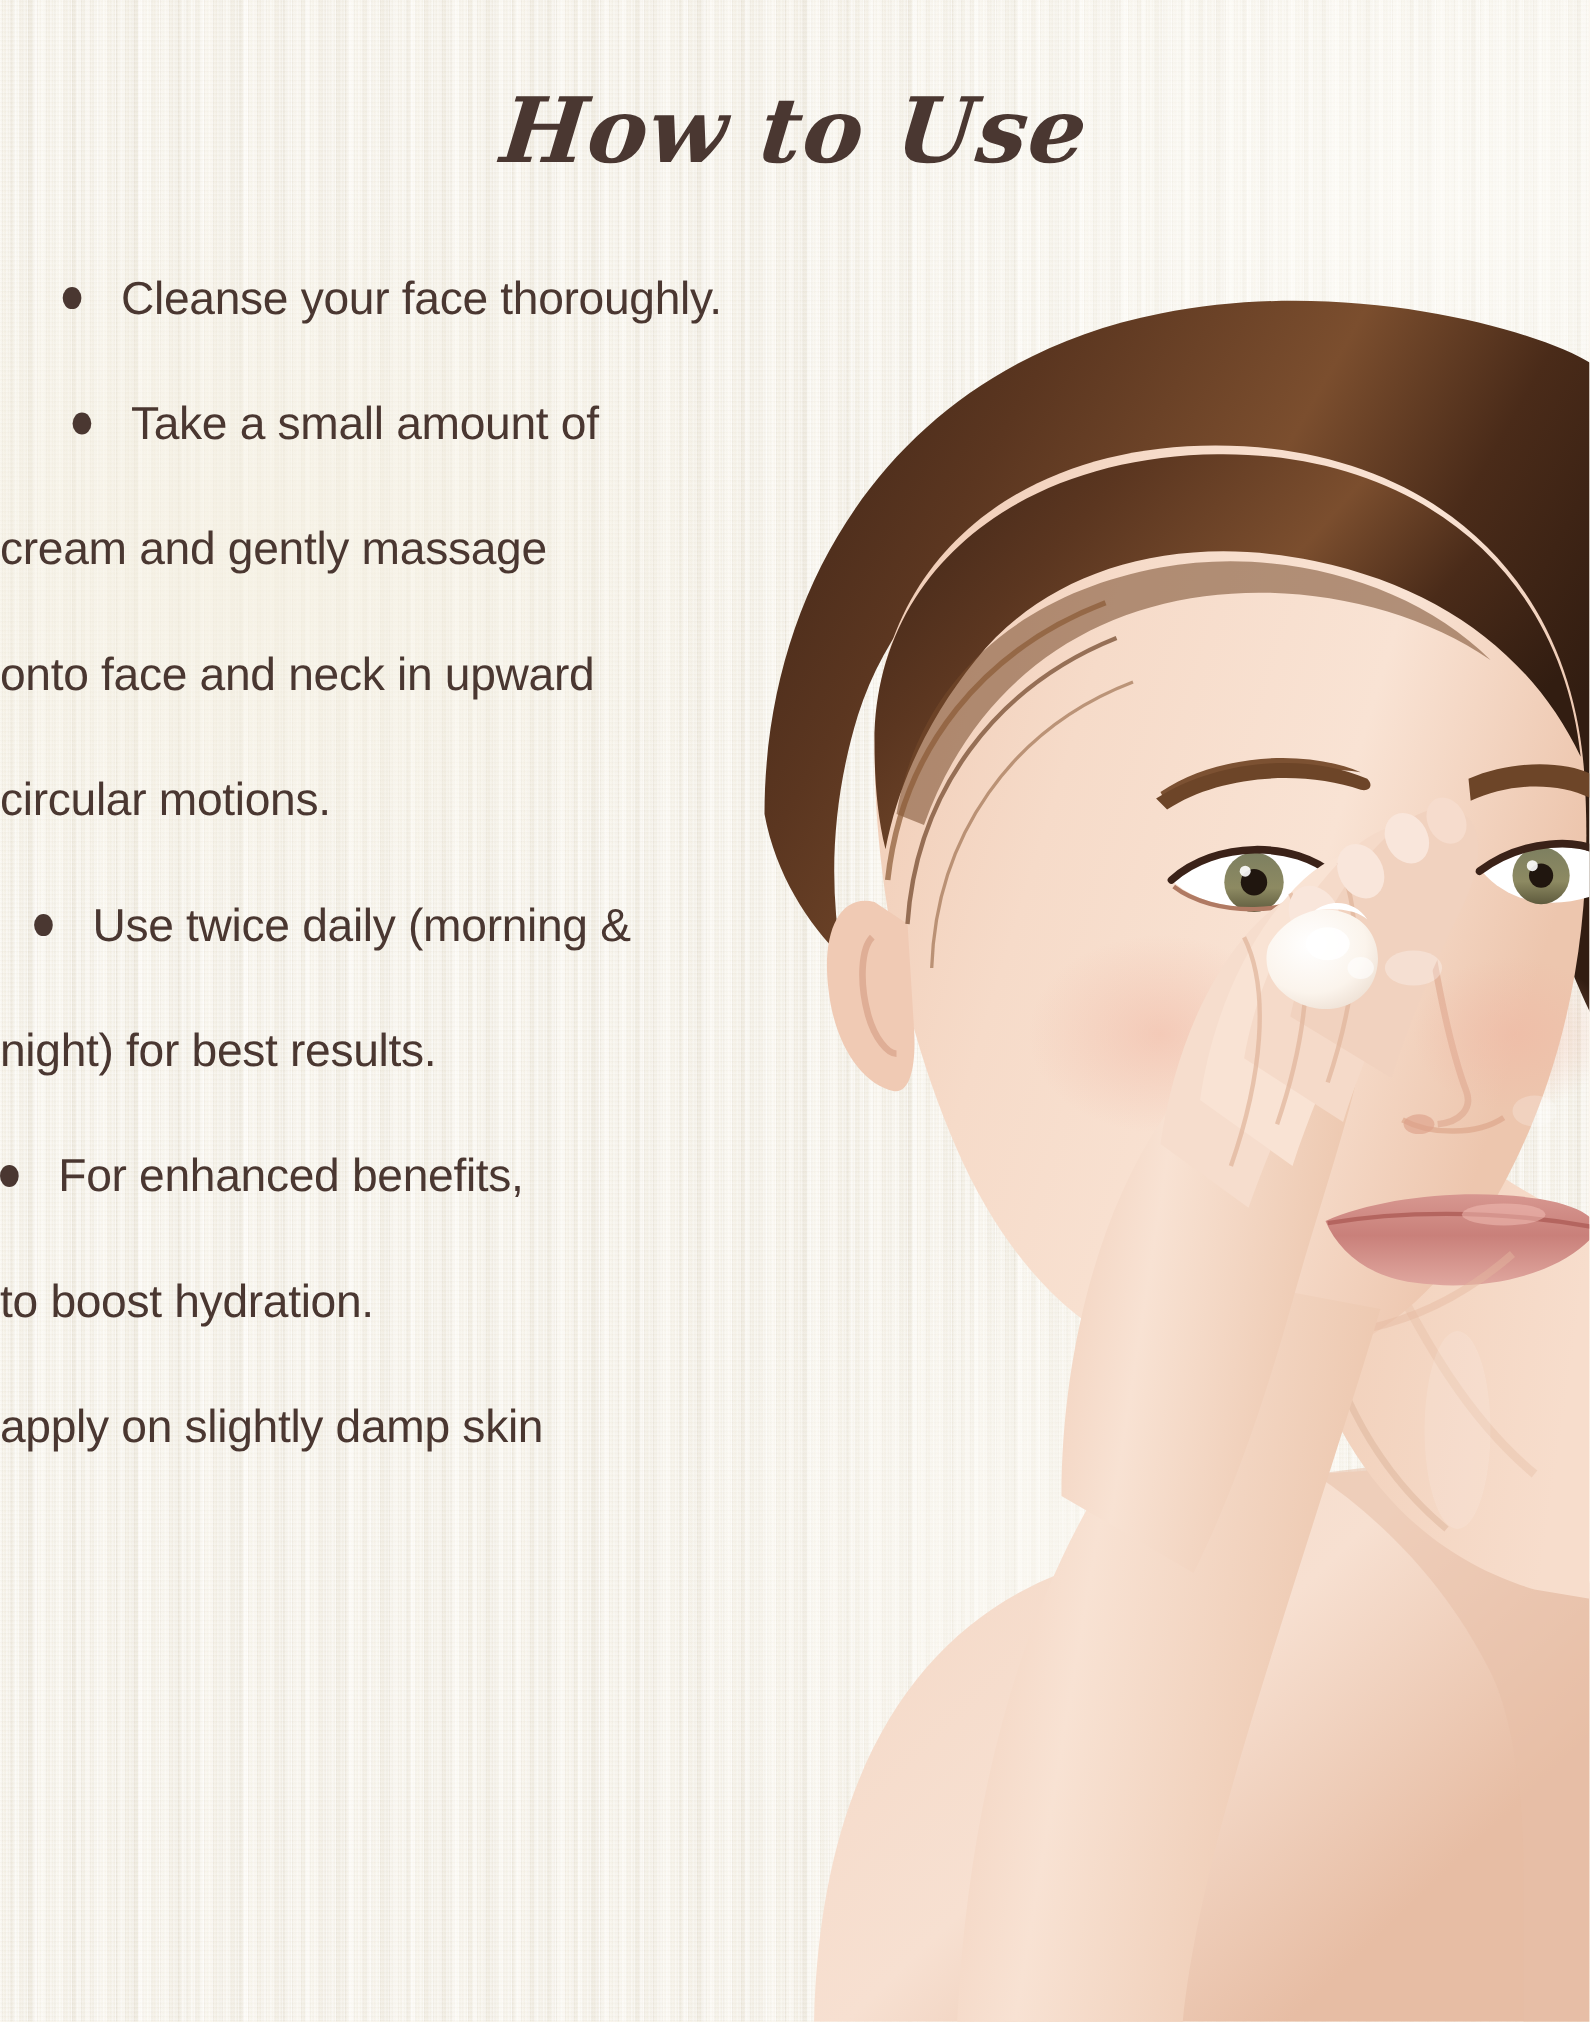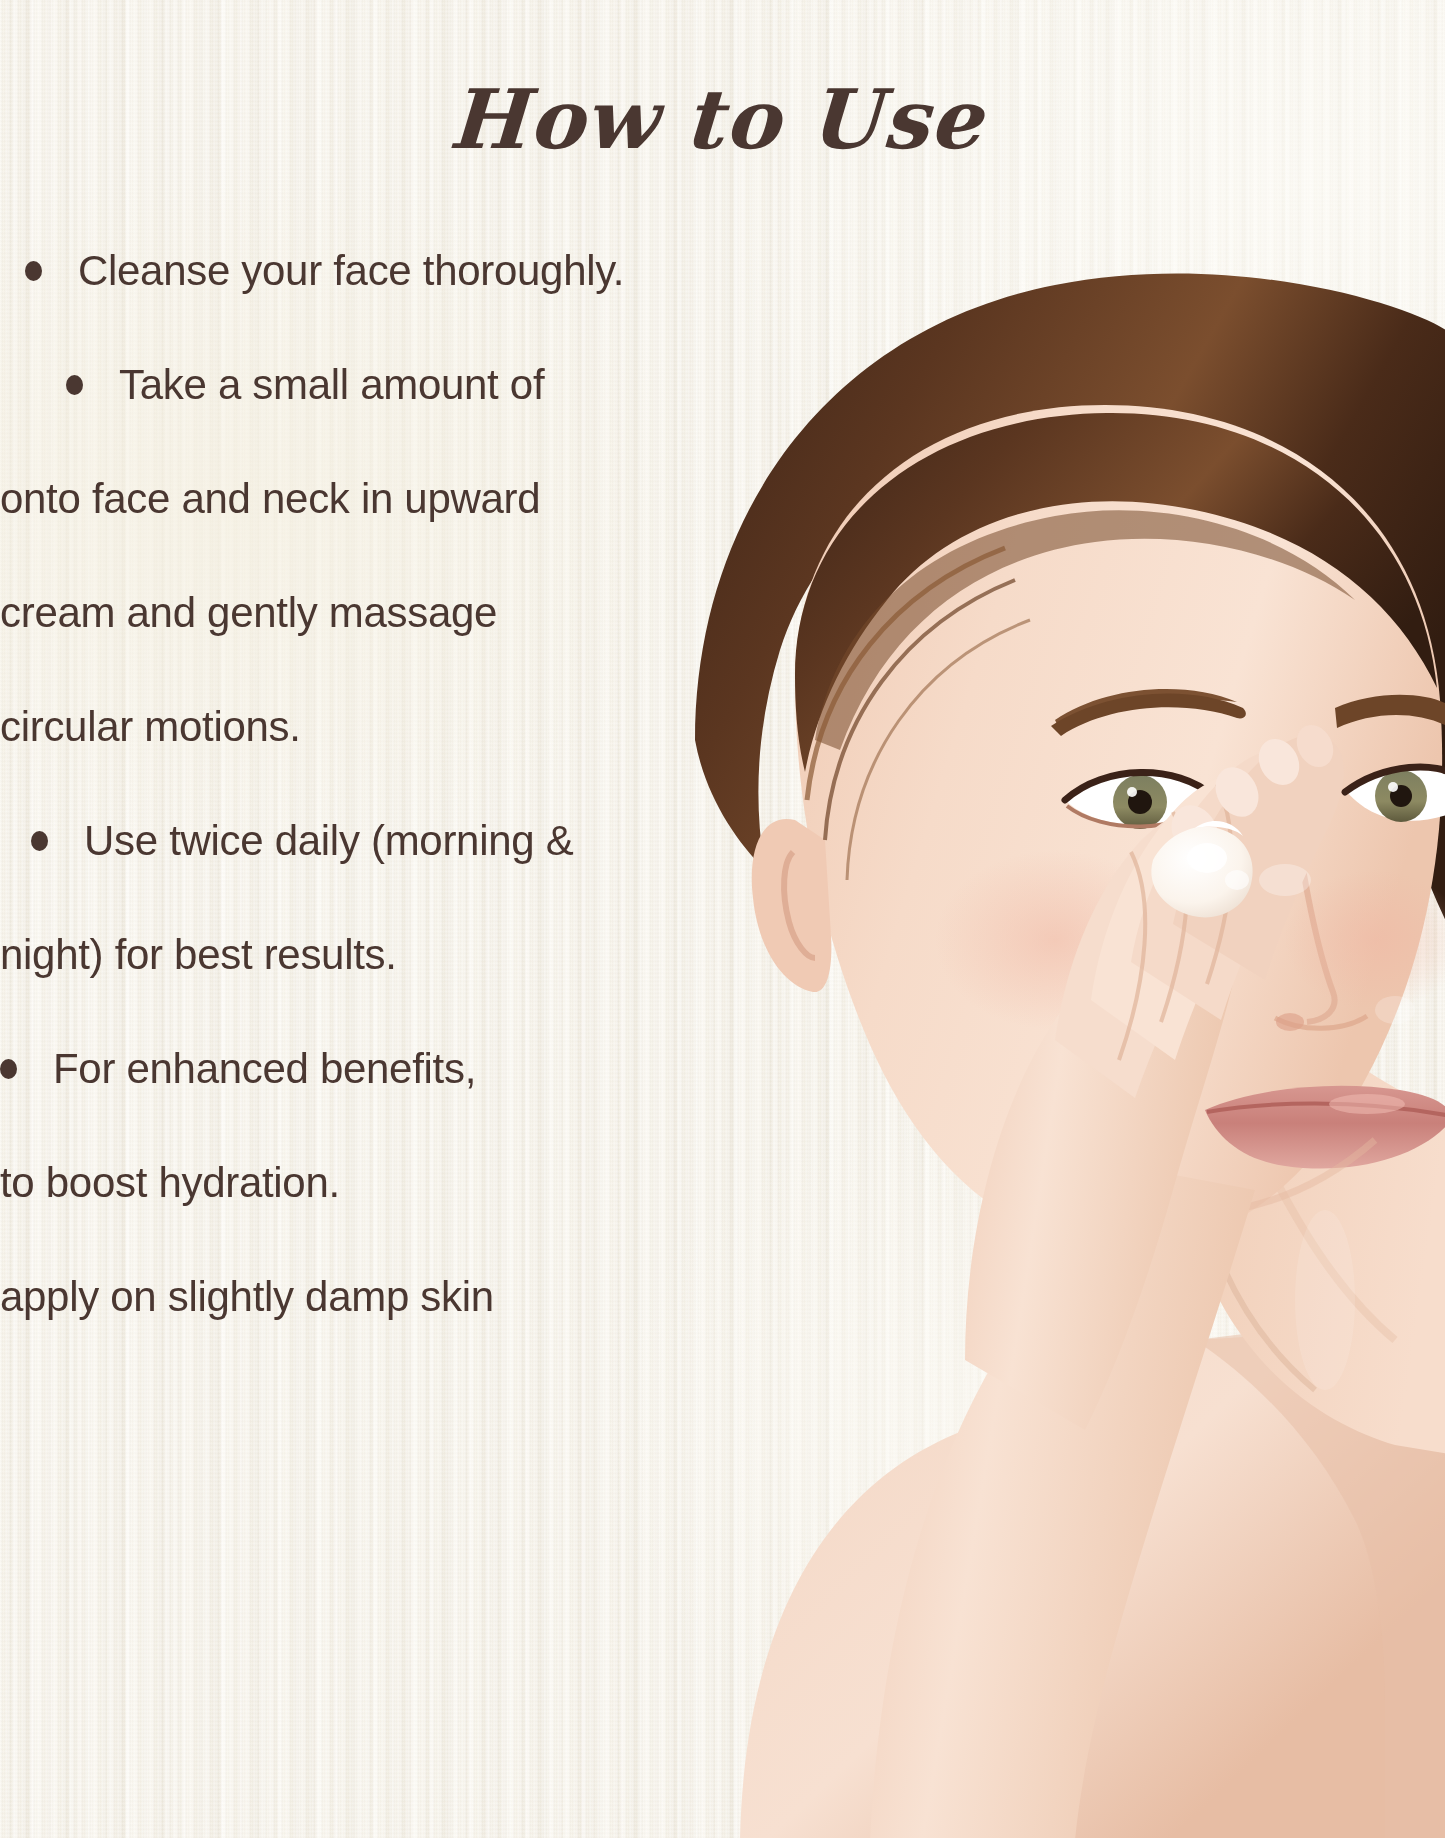--- a/index.html
+++ b/index.html
@@ -97,21 +97,21 @@
     display: inline-block;
     width: 17px;
     height: 20px;
     border-radius: 50%;
     background: #4a3731;
     vertical-align: middle;
     margin-right: 36px;
     position: relative;
     top: -3px;
   }
-  .step.s1 { padding-left: 25px; }
+  .step.s1 { padding-left: 57px; }
   .step.s2 { padding-left: 66px; }
   .step.s3 { padding-left: 31px; }
   .step.s4 { }
   .cont {
     display: block;
     white-space: nowrap;
   }
 
   
   .photo {
@@ -317,22 +317,22 @@
 
   <div class="instructions">
 
     <div class="step s1">
       <span class="bullet"></span><span>Cleanse your face thoroughly.</span>
     </div>
 
     <div class="step s2">
       <span class="bullet"></span><span>Take a small amount of</span>
     </div>
+    <span class="cont">cream and gently massage</span>
     <span class="cont">onto face and neck in upward</span>
-    <span class="cont">cream and gently massage</span>
     <span class="cont">circular motions.</span>
 
     <div class="step s3">
       <span class="bullet"></span><span>Use twice daily (morning &amp;</span>
     </div>
     <span class="cont"> night) for best results.</span>
 
     <div class="step s4">
       <span class="bullet"></span><span>For enhanced benefits,</span>
     </div>

